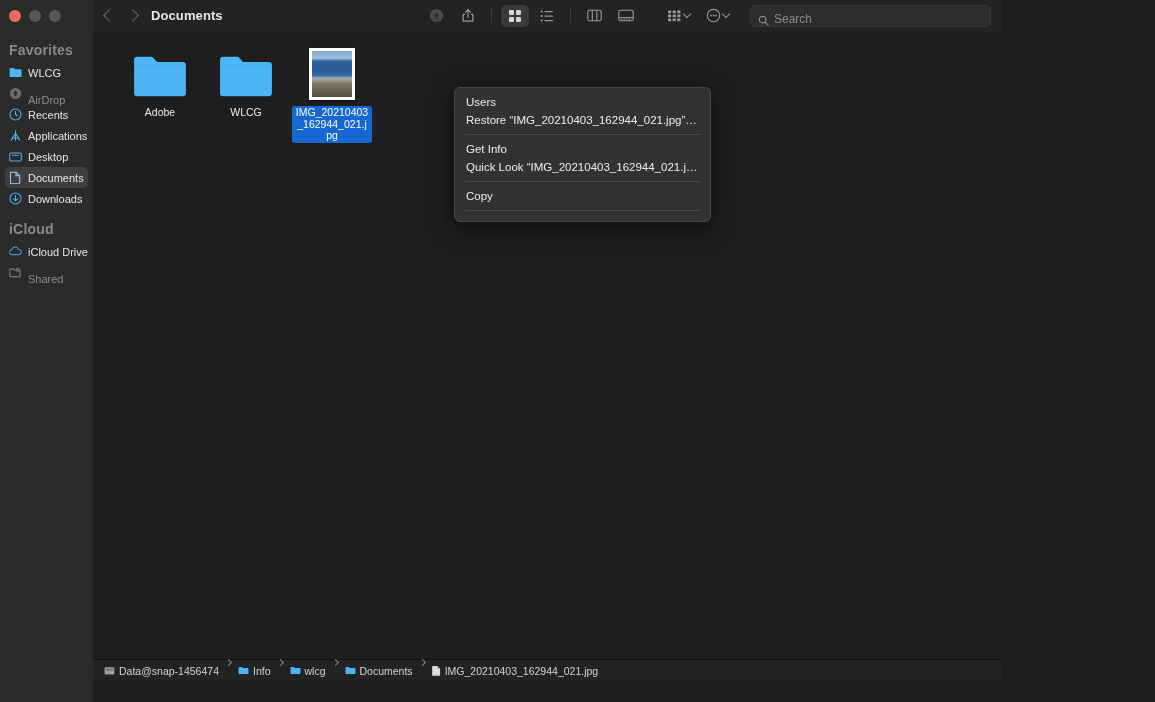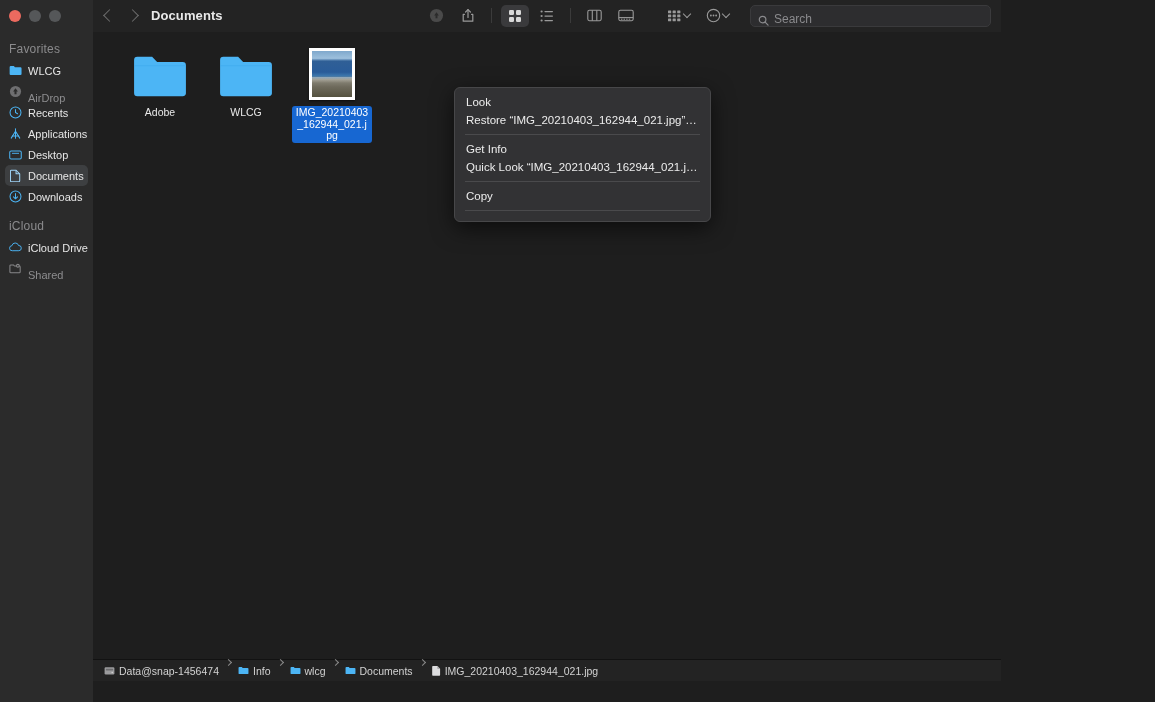--- a/index.html
+++ b/index.html
@@ -100,21 +100,21 @@
   .body { flex: 1; display: flex; min-height: 0; }
 
   
   .sidebar {
     width: 93px; flex: 0 0 93px;
     background: #2b2b2b;
     padding-top: 6px;
     overflow: hidden;
   }
   .sb-section {
-    font-size: 12px; font-weight: normal; color: #8b8b8d;
+    font-size: 14px; font-weight: bold; color: #8b8b8d;
     padding: 4px 0 4px 9px; letter-spacing: 0.2px;
   }
   .sb-item {
     height: 21px; margin: 0 5px;
     display: flex; align-items: center; gap: 6px;
     padding-left: 4px; border-radius: 5px;
   }
   .sb-item.selected { background: #3d3f41; }
   .sb-item .lbl { font-size: 11px; color: #e6e6e6; white-space: nowrap; }
   .sb-item.disabled .lbl { color: #8d8d8f; margin-top: 12px; }
@@ -539,21 +539,21 @@
             <path d="M1 1h5l3 3v7a.8.8 0 01-.8.8H1a.8.8 0 01-.8-.8V1.8A.8.8 0 011 1z" fill="#dcdcde"></path>
             <path d="M6 1v3h3z" fill="#9a9a9c"></path>
           </svg>
           <span class="ptext">IMG_20210403_162944_021.jpg</span>
         </div>
       </div>
 
 
       <div class="ctxmenu">
         <div class="mi">
-          <span class="mtext">Look</span>
+          <span class="mtext">Users</span>
         </div>
         <div class="mi">
           <span class="mtext">Restore “IMG_20210403_162944_021.jpg” to…</span>
         </div>
         <div class="msep"></div>
         <div class="mi">
           <span class="mtext">Get Info</span>
         </div>
         <div class="mi">
           <span class="mtext">Quick Look “IMG_20210403_162944_021.jpg”</span>

